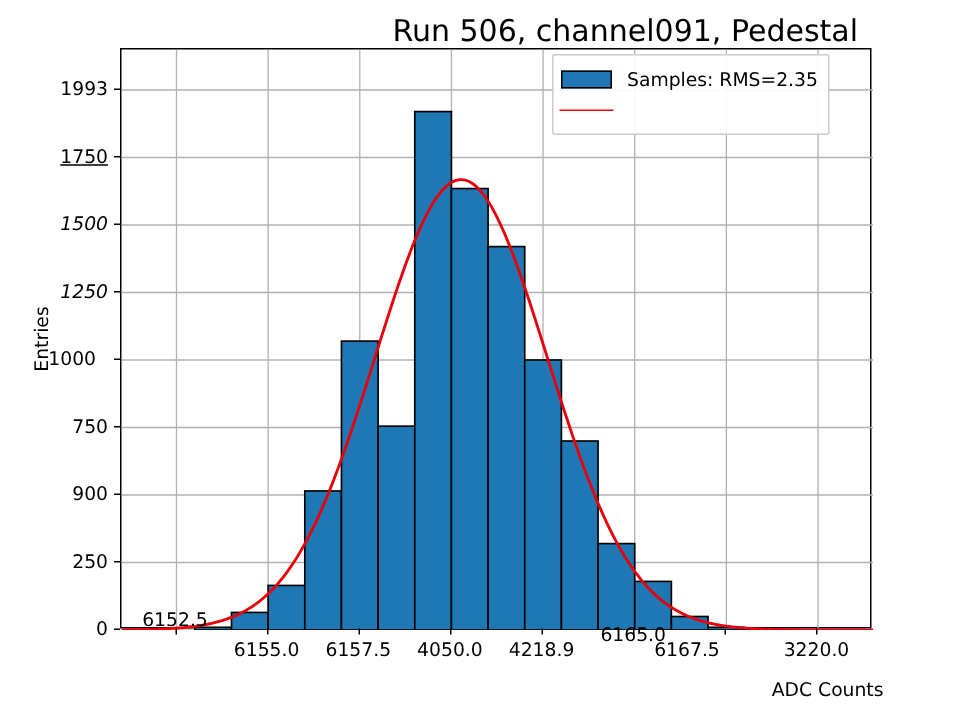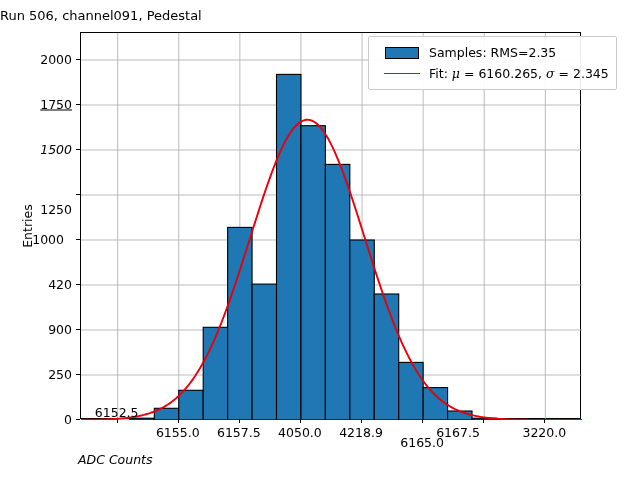--- a/index.html
+++ b/index.html
@@ -17,22 +17,22 @@
     position: relative;
     width: 640px;
     height: 480px;
     background: #ffffff;
   }
   #chart-title {
     position: absolute;
     left: 0;
     top: 8px;
     width: 572px;
-    text-align: left;
-    font-size: 13px;
+    text-align: right;
+    font-size: 20px;
     color: #000000;
     letter-spacing: 0px;
   }
   
   #axes {
     position: absolute;
     left: 80px;
     top: 32px;
     width: 501px;
     height: 387px;
@@ -66,36 +66,35 @@
   #ylabel {
     position: absolute;
     font-size: 12.5px;
     color: #000000;
     transform-origin: 0 0;
     transform: rotate(-90deg);
     white-space: nowrap;
   }
   #xlabel {
     position: absolute;
-    left: 78px;
+    left: 88px;
     top: 452px;
     width: 501px;
-    text-align: left;
-    font-size: 12.5px;
-    color: #000000;
-    font-style: italic;
+    text-align: right;
+    font-size: 12.5px;
+    color: #000000;
   }
   #legend {
     position: absolute;
     left: 368px;
     top: 36px;
     border: 0.9px solid #cccccc;
     background: rgba(255,255,255,0.92);
     border-radius: 2px;
-    padding: 5px 7px 5px 14px;
+    padding: 5px 7px 5px 3px;
     box-sizing: border-box;
   }
   .legend-row {
     display: flex;
     align-items: center;
     height: 21px;
     white-space: nowrap;
   }
   .legend-key {
     width: 38px;
@@ -180,34 +179,34 @@
           <rect x="415.4634146341463" y="386.46" width="24.4390243902439" height="0.5400000000000205" fill="#1f77b4" stroke="#000000" stroke-width="1.1"></rect>
         </g>
       <path id="fit-path" fill="none" stroke="#e8000b" stroke-width="1.9" d="M0.00,386.88 L1.25,386.87 L2.50,386.85 L3.76,386.84 L5.01,386.83 L6.26,386.81 L7.51,386.80 L8.77,386.78 L10.02,386.76 L11.27,386.74 L12.52,386.72 L13.78,386.69 L15.03,386.67 L16.28,386.64 L17.53,386.61 L18.79,386.58 L20.04,386.54 L21.29,386.50 L22.54,386.46 L23.80,386.42 L25.05,386.37 L26.30,386.32 L27.55,386.27 L28.81,386.21 L30.06,386.15 L31.31,386.09 L32.57,386.02 L33.82,385.94 L35.07,385.86 L36.32,385.78 L37.58,385.68 L38.83,385.59 L40.08,385.48 L41.33,385.37 L42.59,385.25 L43.84,385.12 L45.09,384.99 L46.34,384.85 L47.60,384.69 L48.85,384.53 L50.10,384.36 L51.35,384.18 L52.61,383.98 L53.86,383.77 L55.11,383.56 L56.36,383.32 L57.62,383.08 L58.87,382.82 L60.12,382.55 L61.37,382.25 L62.63,381.95 L63.88,381.62 L65.13,381.28 L66.38,380.92 L67.63,380.54 L68.89,380.14 L70.14,379.71 L71.39,379.27 L72.64,378.80 L73.90,378.30 L75.15,377.79 L76.40,377.24 L77.65,376.67 L78.91,376.07 L80.16,375.44 L81.41,374.78 L82.66,374.09 L83.92,373.36 L85.17,372.60 L86.42,371.81 L87.67,370.98 L88.93,370.12 L90.18,369.21 L91.43,368.27 L92.68,367.28 L93.94,366.26 L95.19,365.19 L96.44,364.07 L97.70,362.91 L98.95,361.71 L100.20,360.45 L101.45,359.15 L102.71,357.80 L103.96,356.39 L105.21,354.94 L106.46,353.43 L107.72,351.87 L108.97,350.25 L110.22,348.57 L111.47,346.84 L112.73,345.05 L113.98,343.20 L115.23,341.30 L116.48,339.33 L117.74,337.30 L118.99,335.21 L120.24,333.05 L121.49,330.84 L122.75,328.56 L124.00,326.22 L125.25,323.81 L126.50,321.34 L127.75,318.80 L129.01,316.21 L130.26,313.54 L131.51,310.82 L132.76,308.03 L134.02,305.18 L135.27,302.26 L136.52,299.29 L137.77,296.25 L139.03,293.15 L140.28,289.99 L141.53,286.78 L142.78,283.50 L144.04,280.18 L145.29,276.79 L146.54,273.36 L147.79,269.87 L149.05,266.33 L150.30,262.75 L151.55,259.12 L152.80,255.45 L154.06,251.73 L155.31,247.98 L156.56,244.19 L157.82,240.37 L159.07,236.52 L160.32,232.64 L161.57,228.74 L162.83,224.81 L164.08,220.87 L165.33,216.91 L166.58,212.95 L167.84,208.97 L169.09,204.99 L170.34,201.01 L171.59,197.04 L172.85,193.07 L174.10,189.11 L175.35,185.17 L176.60,181.25 L177.86,177.36 L179.11,173.49 L180.36,169.65 L181.61,165.85 L182.87,162.09 L184.12,158.38 L185.37,154.72 L186.62,151.11 L187.88,147.56 L189.13,144.07 L190.38,140.65 L191.63,137.30 L192.88,134.02 L194.14,130.83 L195.39,127.71 L196.64,124.69 L197.89,121.76 L199.15,118.92 L200.40,116.18 L201.65,113.54 L202.90,111.01 L204.16,108.59 L205.41,106.29 L206.66,104.10 L207.91,102.02 L209.17,100.07 L210.42,98.25 L211.67,96.55 L212.92,94.98 L214.18,93.54 L215.43,92.24 L216.68,91.07 L217.93,90.04 L219.19,89.15 L220.44,88.39 L221.69,87.78 L222.95,87.31 L224.20,86.99 L225.45,86.80 L226.70,86.76 L227.96,86.87 L229.21,87.11 L230.46,87.50 L231.71,88.03 L232.97,88.71 L234.22,89.52 L235.47,90.47 L236.72,91.57 L237.98,92.79 L239.23,94.16 L240.48,95.65 L241.73,97.28 L242.99,99.03 L244.24,100.91 L245.49,102.92 L246.74,105.04 L248.00,107.29 L249.25,109.64 L250.50,112.11 L251.75,114.69 L253.00,117.37 L254.26,120.15 L255.51,123.03 L256.76,126.01 L258.01,129.07 L259.27,132.22 L260.52,135.45 L261.77,138.76 L263.02,142.14 L264.28,145.59 L265.53,149.11 L266.78,152.69 L268.03,156.32 L269.29,160.00 L270.54,163.74 L271.79,167.51 L273.04,171.33 L274.30,175.18 L275.55,179.06 L276.80,182.97 L278.05,186.90 L279.31,190.85 L280.56,194.81 L281.81,198.78 L283.07,202.76 L284.32,206.74 L285.57,210.72 L286.82,214.69 L288.08,218.65 L289.33,222.60 L290.58,226.54 L291.83,230.45 L293.09,234.35 L294.34,238.21 L295.59,242.05 L296.84,245.86 L298.10,249.63 L299.35,253.37 L300.60,257.06 L301.85,260.72 L303.11,264.33 L304.36,267.89 L305.61,271.41 L306.86,274.87 L308.12,278.28 L309.37,281.64 L310.62,284.95 L311.87,288.20 L313.13,291.39 L314.38,294.52 L315.63,297.59 L316.88,300.60 L318.13,303.55 L319.39,306.44 L320.64,309.26 L321.89,312.02 L323.14,314.72 L324.40,317.36 L325.65,319.93 L326.90,322.43 L328.15,324.87 L329.41,327.25 L330.66,329.57 L331.91,331.82 L333.16,334.01 L334.42,336.13 L335.67,338.20 L336.92,340.20 L338.17,342.14 L339.43,344.02 L340.68,345.84 L341.93,347.61 L343.18,349.32 L344.44,350.96 L345.69,352.56 L346.94,354.10 L348.20,355.58 L349.45,357.02 L350.70,358.40 L351.95,359.73 L353.21,361.01 L354.46,362.24 L355.71,363.43 L356.96,364.57 L358.22,365.66 L359.47,366.71 L360.72,367.72 L361.97,368.69 L363.23,369.61 L364.48,370.50 L365.73,371.35 L366.98,372.16 L368.24,372.94 L369.49,373.68 L370.74,374.39 L371.99,375.07 L373.25,375.72 L374.50,376.34 L375.75,376.92 L377.00,377.48 L378.25,378.02 L379.51,378.52 L380.76,379.01 L382.01,379.47 L383.26,379.90 L384.52,380.32 L385.77,380.71 L387.02,381.08 L388.27,381.43 L389.53,381.77 L390.78,382.08 L392.03,382.38 L393.28,382.67 L394.54,382.94 L395.79,383.19 L397.04,383.43 L398.29,383.65 L399.55,383.87 L400.80,384.07 L402.05,384.26 L403.30,384.44 L404.56,384.60 L405.81,384.76 L407.06,384.91 L408.32,385.05 L409.57,385.18 L410.82,385.30 L412.07,385.42 L413.33,385.53 L414.58,385.63 L415.83,385.72 L417.08,385.81 L418.34,385.90 L419.59,385.98 L420.84,386.05 L422.09,386.12 L423.35,386.18 L424.60,386.24 L425.85,386.30 L427.10,386.35 L428.36,386.40 L429.61,386.44 L430.86,386.48 L432.11,386.52 L433.37,386.56 L434.62,386.59 L435.87,386.62 L437.12,386.65 L438.38,386.68 L439.63,386.70 L440.88,386.73 L442.13,386.75 L443.38,386.77 L444.64,386.79 L445.89,386.80 L447.14,386.82 L448.39,386.83 L449.65,386.85 L450.90,386.86 L452.15,386.87 L453.40,386.88 L454.66,386.89 L455.91,386.90 L457.16,386.91 L458.41,386.92 L459.67,386.92 L460.92,386.93 L462.17,386.94 L463.42,386.94 L464.68,386.95 L465.93,386.95 L467.18,386.96 L468.43,386.96 L469.69,386.96 L470.94,386.97 L472.19,386.97 L473.45,386.97 L474.70,386.97 L475.95,386.98 L477.20,386.98 L478.46,386.98 L479.71,386.98 L480.96,386.98 L482.21,386.99 L483.47,386.99 L484.72,386.99 L485.97,386.99 L487.22,386.99 L488.48,386.99 L489.73,386.99 L490.98,386.99 L492.23,386.99 L493.49,386.99 L494.74,386.99 L495.99,387.00 L497.24,387.00 L498.50,387.00 L499.75,387.00 L501.00,387.00"></path>
     </svg>
   </div>
 
   <div id="ytick-labels">
       <div class="ytick-label" style="top: 419px; left: 26px; width: 46px;">0</div>
       <div class="ytick-label" style="top: 374px; left: 26px; width: 46px;">250</div>
       <div class="ytick-label" style="top: 329px; left: 26px; width: 46px;">900</div>
-      <div class="ytick-label" style="top: 284px; left: 26px; width: 46px;">420</div>
+      <div class="ytick-label" style="top: 284px; left: 26px; width: 46px;">750</div>
       <div class="ytick-label" style="top: 239px; left: 18px; width: 46px;">1000</div>
-      <div class="ytick-label" style="top: 209px; left: 26px; width: 46px;">1250</div>
+      <div class="ytick-label" style="top: 194px; left: 26px; width: 46px; font-style: italic;">1250</div>
       <div class="ytick-label" style="top: 149px; left: 26px; width: 46px; font-style: italic;">1500</div>
       <div class="ytick-label" style="top: 104px; left: 26px; width: 46px; text-decoration: underline;">1750</div>
-      <div class="ytick-label" style="top: 59px; left: 26px; width: 46px;">2000</div>
+      <div class="ytick-label" style="top: 59px; left: 26px; width: 46px;">1993</div>
     </div>
   <div id="xtick-labels">
       <div class="xtick-label" style="left: 116.659px; top: 405px;">6152.5</div>
       <div class="xtick-label" style="left: 177.756px; top: 425px;">6155.0</div>
       <div class="xtick-label" style="left: 238.854px; top: 425px;">6157.5</div>
       <div class="xtick-label" style="left: 299.951px; top: 425px;">4050.0</div>
       <div class="xtick-label" style="left: 361.049px; top: 425px;">4218.9</div>
-      <div class="xtick-label" style="left: 422.146px; top: 435px; text-align: center;">6165.0</div>
+      <div class="xtick-label" style="left: 422.146px; top: 415px; text-align: center;">6165.0</div>
       <div class="xtick-label" style="left: 458px; top: 425px;">6167.5</div>
       <div class="xtick-label" style="left: 544.341px; top: 425px;">3220.0</div>
     </div>
   <div id="tick-marks">
       <div style="position: absolute; left: 116.659px; top: 419px; width: 1px; height: 4px; background: rgb(0, 0, 0);"></div>
       <div style="position: absolute; left: 177.756px; top: 419px; width: 1px; height: 4px; background: rgb(0, 0, 0);"></div>
       <div style="position: absolute; left: 238.854px; top: 419px; width: 1px; height: 4px; background: rgb(0, 0, 0);"></div>
       <div style="position: absolute; left: 299.951px; top: 419px; width: 1px; height: 4px; background: rgb(0, 0, 0);"></div>
       <div style="position: absolute; left: 361.049px; top: 419px; width: 1px; height: 4px; background: rgb(0, 0, 0);"></div>
       <div style="position: absolute; left: 422.146px; top: 419px; width: 1px; height: 4px; background: rgb(0, 0, 0);"></div>
@@ -230,17 +229,16 @@
     <div class="legend-row">
       <span class="legend-key">
           <span class="legend-patch"></span>
         </span>
       <span class="legend-text">Samples: RMS=2.35</span>
     </div>
     <div class="legend-row">
       <span class="legend-key">
           <span class="legend-line"></span>
         </span>
-      <span class="legend-text"><span>Fit: </span><span class="mathy">μ</span><span> = 6160.265, </span><span class="mathy">σ</span><span> = 2.345</span></span>
     </div>
   </div>
 
 </div>
 
 </body></html>

